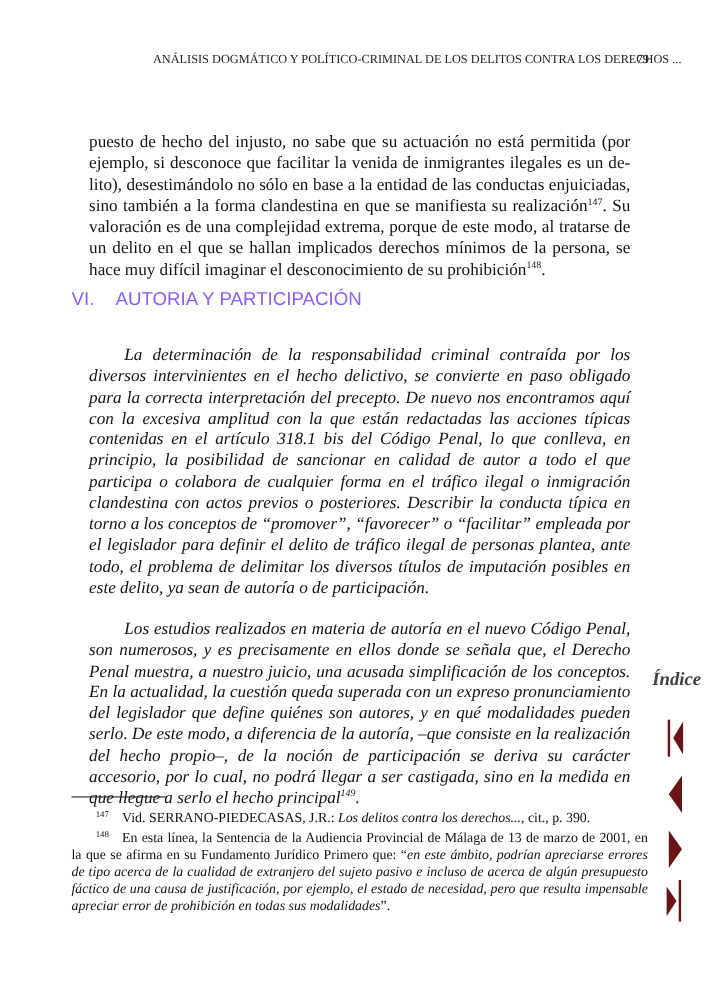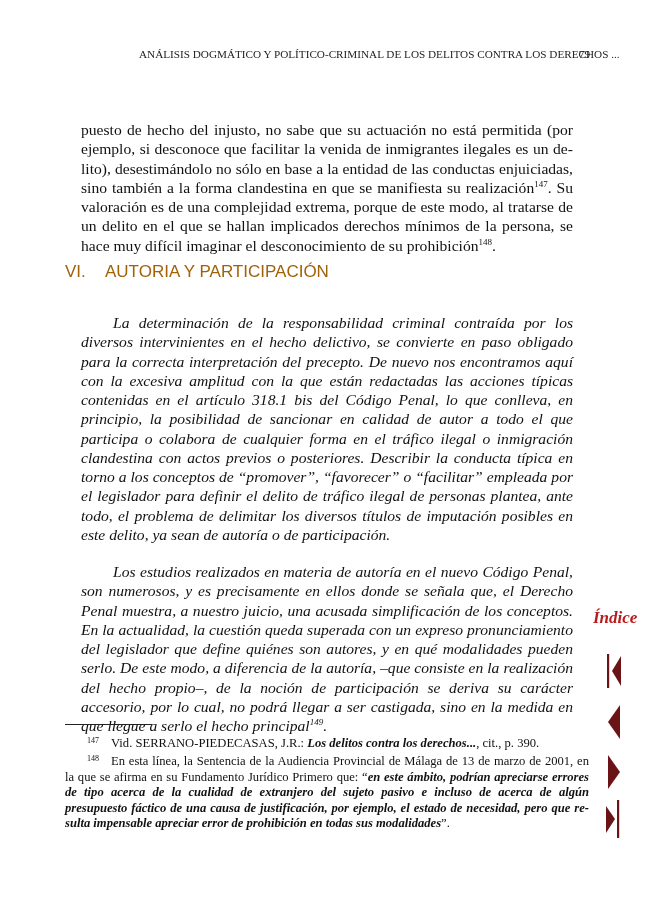--- a/index.html
+++ b/index.html
@@ -5,32 +5,32 @@
   html, body { margin: 0; padding: 0; background: #ffffff; }
   body { width: 650px; height: 910px; position: relative; overflow: hidden; font-family: "Liberation Serif", "DejaVu Serif", serif; color: #111; }
   .running-head { position: absolute; top: 48px; left: 60px; width: 532px; font-size: 11.2px; color: #222; letter-spacing: 0; }
   .running-head .title { position: absolute; left: 79px; top: 0; white-space: nowrap; }
   .running-head .pnum { position: absolute; right: 2px; top: 0; }
   .body-text { position: absolute; left: 65px; width: 524px; font-size: 15.6px; line-height: 19.25px; text-align: justify; }
   .body-text p { margin: 16px; hyphens: manual; }
   .indent { text-indent: 32px; font-style: italic; }
   sup { font-size: 9px; line-height: 0; vertical-align: 6px; }
   .p1 { top: 104px; }
-  .heading { position: absolute; top: 262px; left: 65px; font-family: "Liberation Sans", "DejaVu Sans", sans-serif; font-size: 17px; color: #a16207; white-space: nowrap; }
+  .heading { position: absolute; top: 262px; left: 65px; font-family: "Liberation Sans", "DejaVu Sans", sans-serif; font-size: 17px; color: #8b5cf6; white-space: nowrap; }
   .heading .num { display: inline-block; width: 40px; }
   .p2 { top: 297px; }
   .p3 { top: 546px; }
   .fn-rule { position: absolute; top: 724px; left: 65px; width: 87px; height: 1px; background: #222; }
   .footnotes { position: absolute; top: 733px; left: 65px; width: 524px; font-size: 12.6px; line-height: 15.4px; text-align: justify; }
   .footnotes p { margin: 0; }
   .fn-first { text-indent: 22px; }
   .fn-num { font-size: 8px; vertical-align: 4px; display: inline-block; width: 24px; text-indent: 0; }
-  .footnotes em { font-style: italic; font-weight: bold; }
+  .footnotes em { font-style: italic; }
   .nav { position: absolute; left: 590px; top: 600px; width: 60px; height: 260px; }
-  .nav-index { position: absolute; top: 8px; left: 3px; font-family: "Liberation Serif", "DejaVu Serif", serif; font-style: italic; font-weight: bold; font-size: 17px; color: #b91c1c; cursor: pointer; white-space: nowrap; }
+  .nav-index { position: absolute; top: 8px; left: 3px; font-family: "Liberation Serif", "DejaVu Serif", serif; font-style: italic; font-weight: bold; font-size: 17px; color: #404040; cursor: pointer; white-space: nowrap; }
   .nav-btn { position: absolute; left: 14px; width: 22px; cursor: pointer; }
   .nav-btn svg { display: block; }
   .nav-first { top: 54px; }
   .nav-prev { top: 104px; }
   .nav-next { top: 154px; }
   .nav-last { top: 200px; }
 </style>
 </head>
 <body>
 

